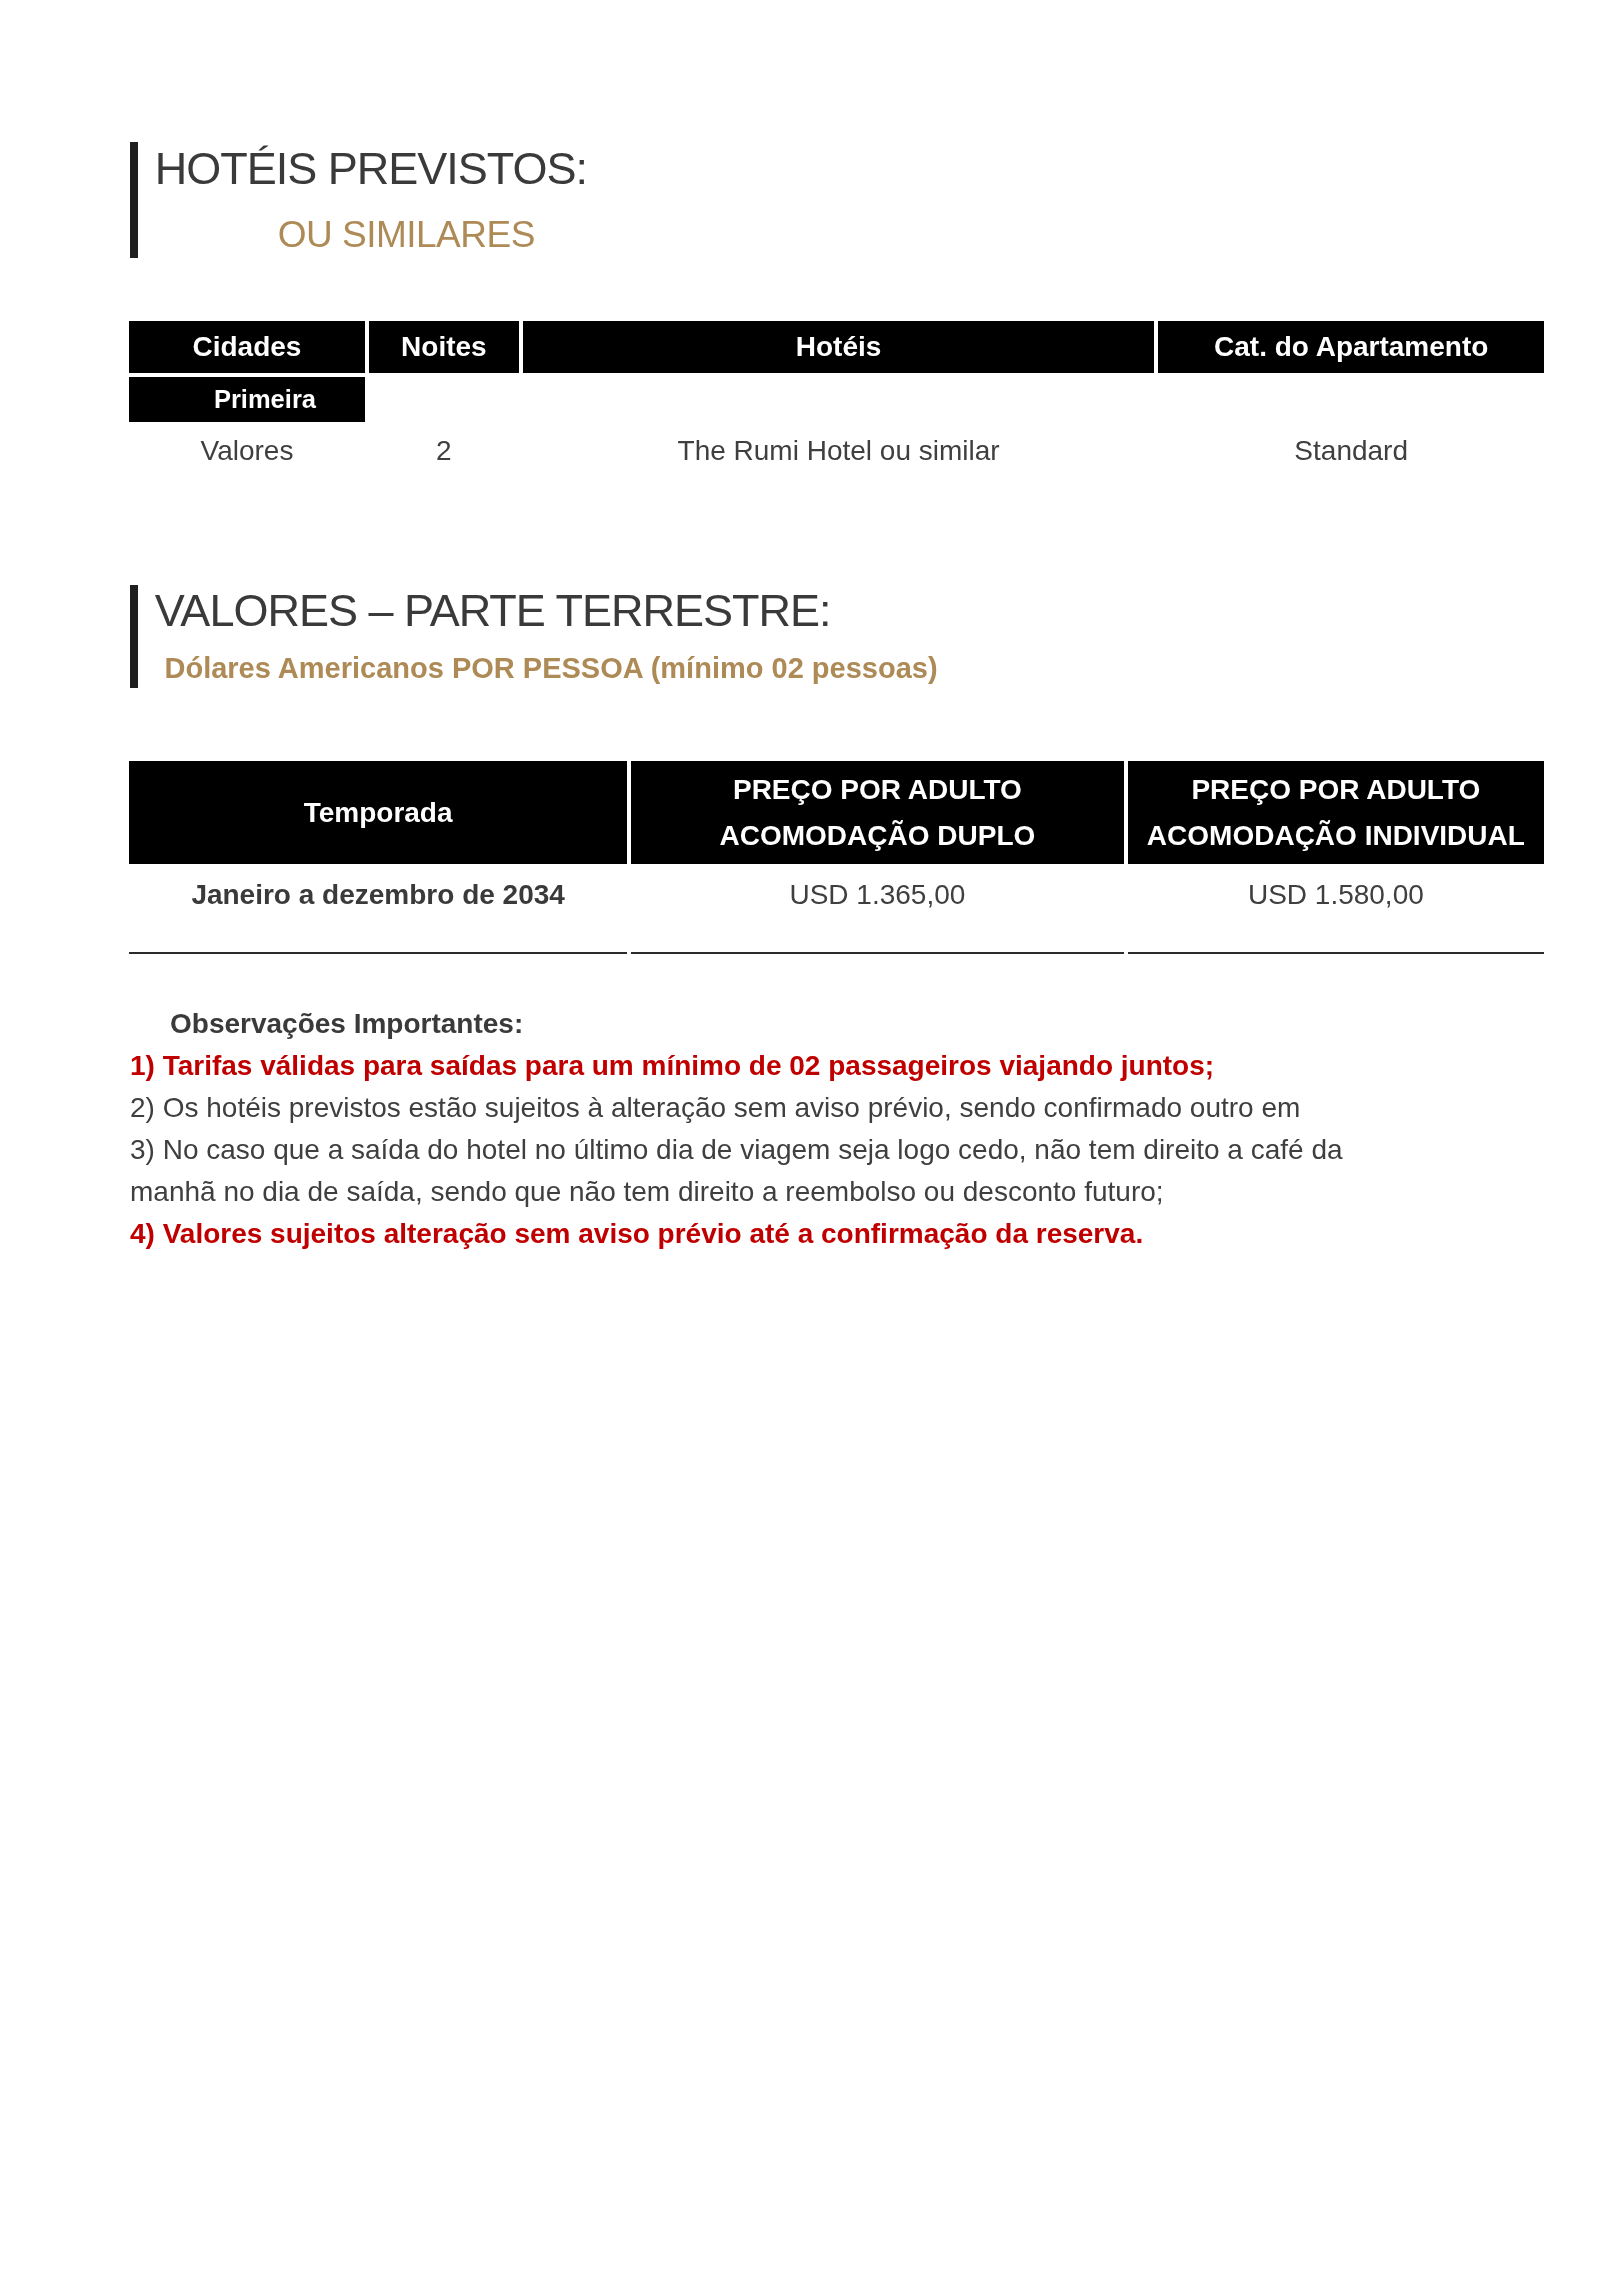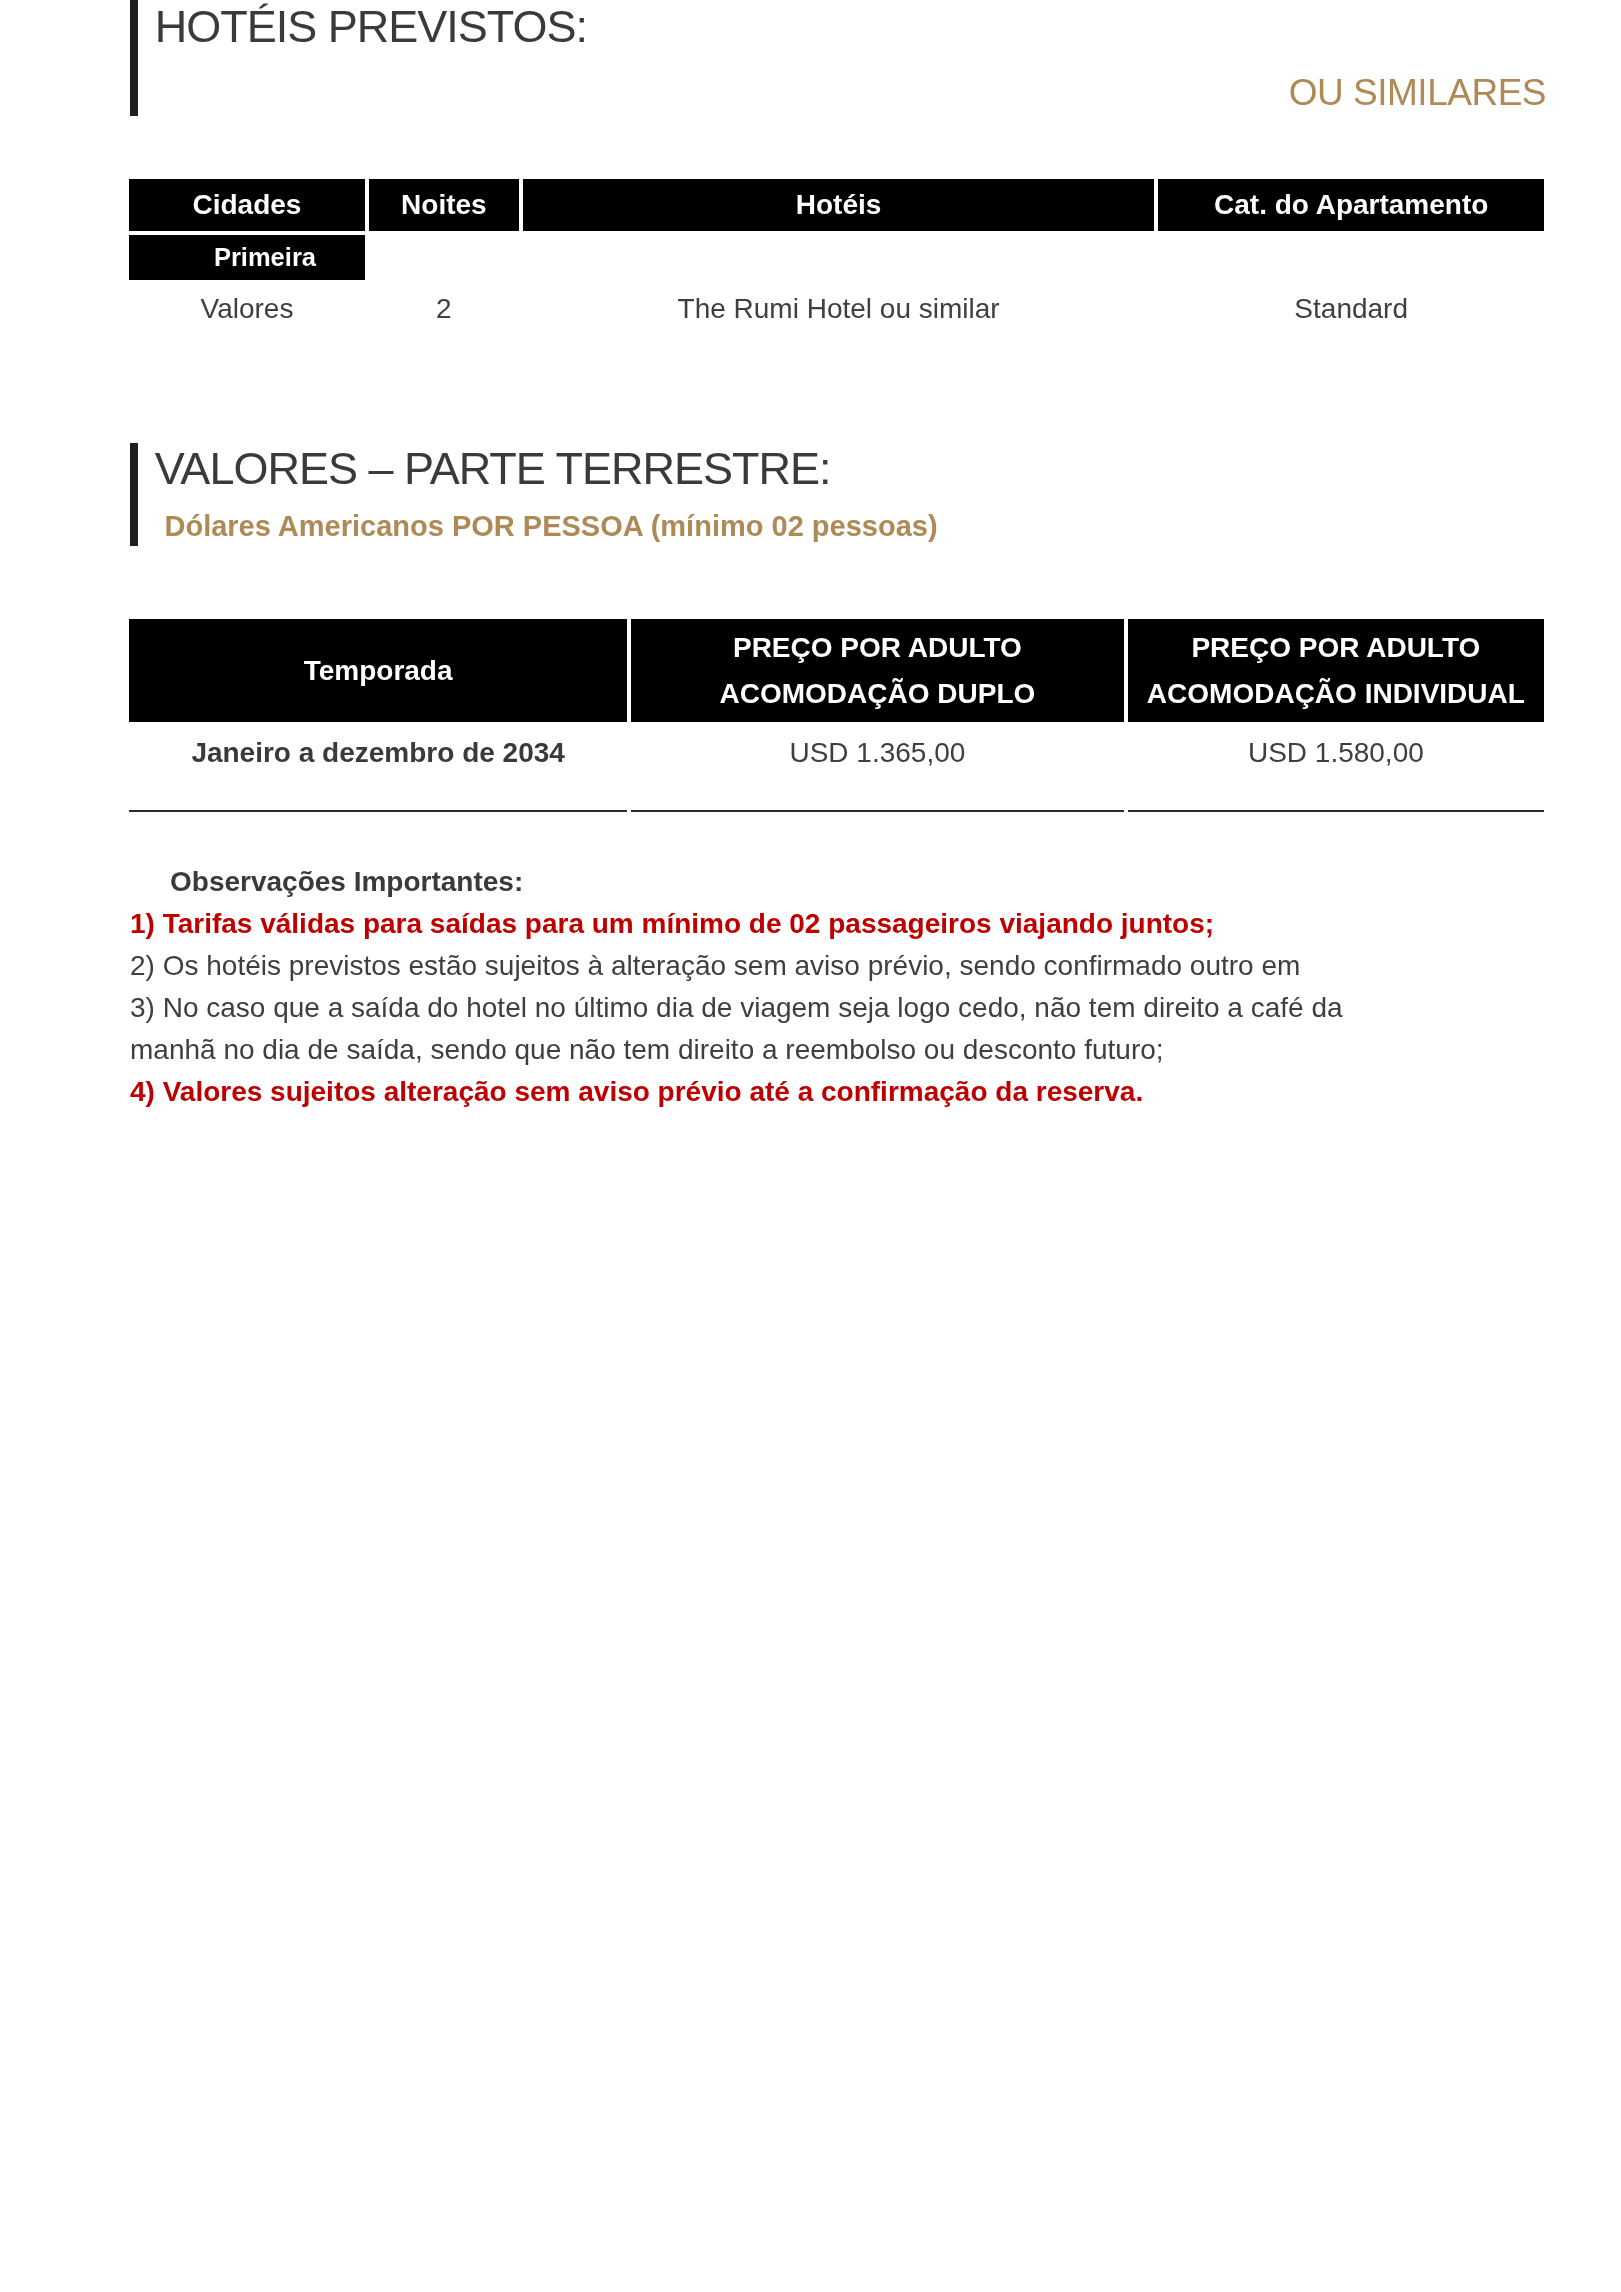--- a/index.html
+++ b/index.html
@@ -17,37 +17,36 @@
   .content {
     padding-left: 130px;
     padding-right: 75px;
   }
 
   
   .section-head {
     border-left: 8.8px solid #1f1f1f;
     padding-left: 16.7px;
   }
-  .sec1 { }
+  .sec1 { margin-top: 142px; }
   .sec2 { margin-top: 104px; }
   .h-title {
     font-size: 45px;
     line-height: 53px;
     color: #3a3a3a;
     letter-spacing: -1px;
   }
   .sec2 .h-title { line-height: 51px; }
   .h-sub-similares {
     font-size: 37px;
     line-height: 47px;
     margin-top: 15.7px;
     margin-left: 123px;
     color: #ad8a56;
     letter-spacing: -0.5px;
-    text-align: right;
   }
   .h-sub-dolares {
     font-size: 29px;
     line-height: 39px;
     margin-top: 13.7px;
     margin-left: 9.8px;
     color: #ad8a56;
     font-weight: bold;
   }
 

